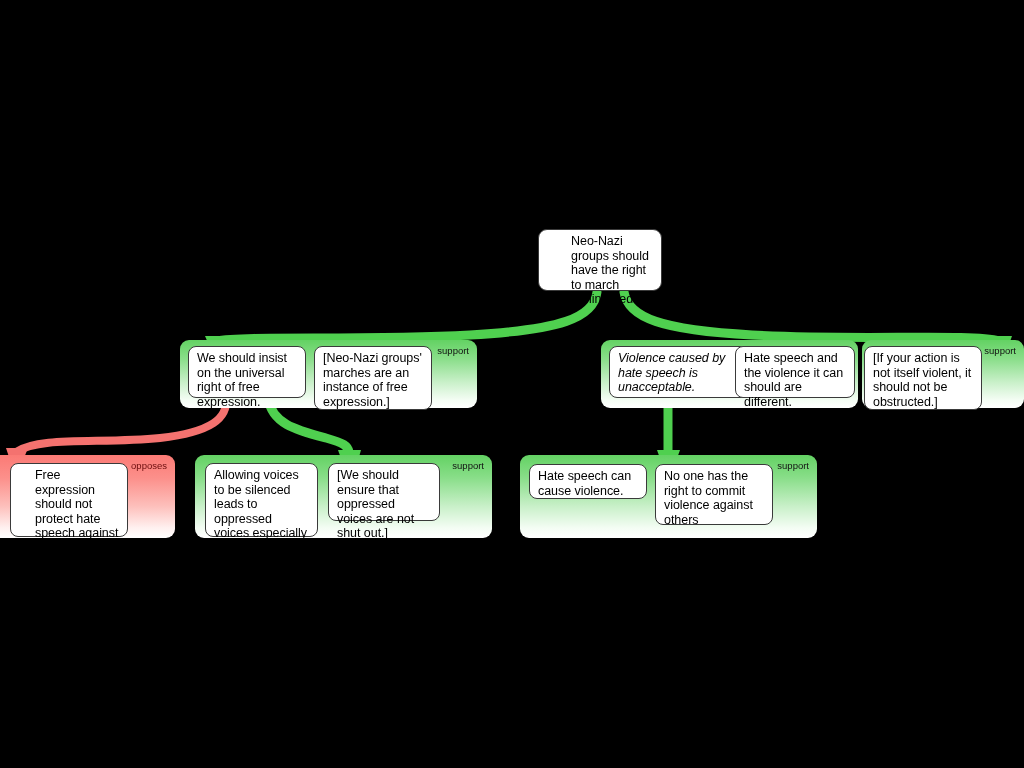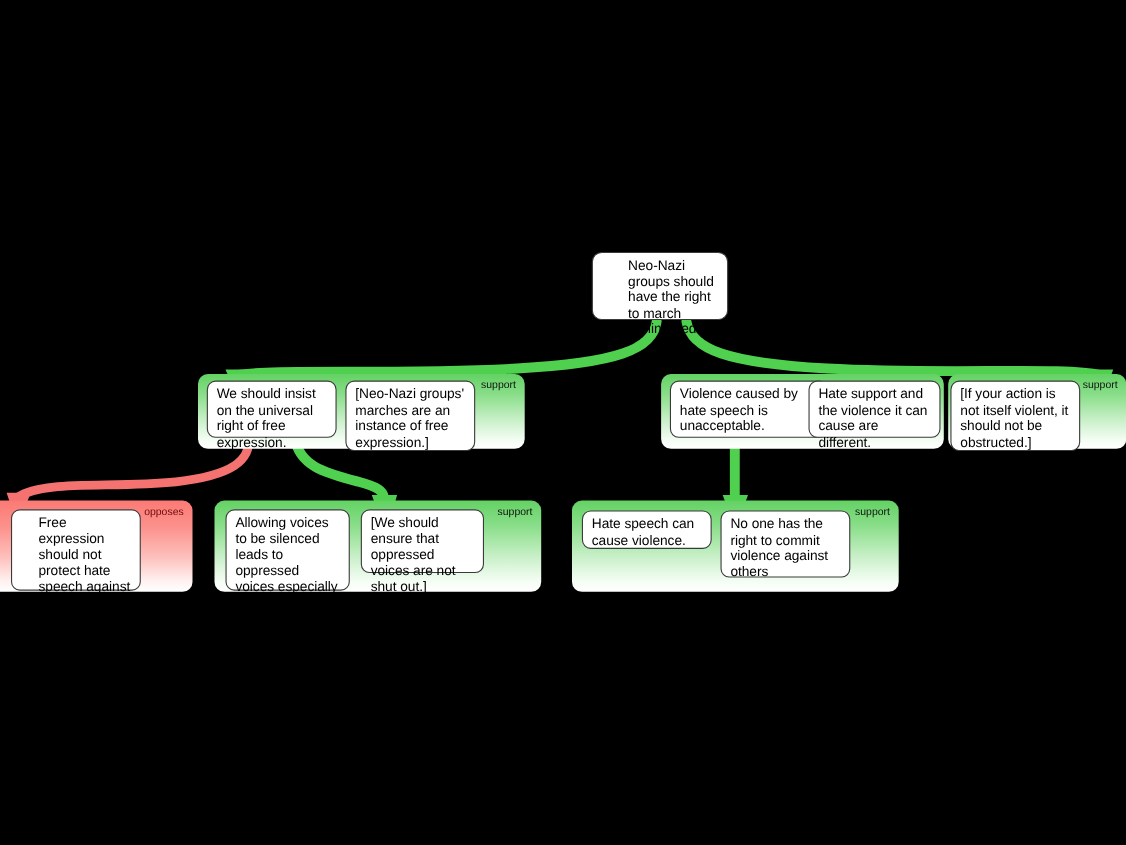--- a/index.html
+++ b/index.html
@@ -96,22 +96,22 @@
 
   <div class="group support" style="left:180px; top:340px; width:297px; height:68px;">
     <span class="group-label">support</span>
   </div>
   <div class="node" style="left:188px; top:346px; width:118px; height:52px;">We should insist on the universal right of free expression.</div>
   <div class="node" style="left:314px; top:346px; width:118px; height:64px;">[Neo-Nazi groups' marches are an instance of free expression.]</div>
 
   <div class="group support" style="left:601px; top:340px; width:257px; height:68px;">
     <span class="group-label">support</span>
   </div>
-  <div class="node" style="left:609px; top:346px; width:144px; height:52px;">Violence caused by hate speech is unacceptable.</div>
-  <div class="node" style="left:735px; top:346px; width:120px; height:52px;">Hate support and the violence it can cause are different.</div>
+  <div class="node" style="left:609px; top:346px; width:144px; height:52px;font-style:italic;">Violence caused by hate speech is unacceptable.</div>
+  <div class="node" style="left:735px; top:346px; width:120px; height:52px;">Hate speech and the violence it can should are different.</div>
 
   <div class="group support" style="left:862px; top:340px; width:162px; height:68px;">
     <span class="group-label">support</span>
   </div>
   <div class="node" style="left:864px; top:346px; width:118px; height:64px;">[If your action is not itself violent, it should not be obstructed.]</div>
 
   <div class="group opposes" style="left:-8px; top:455px; width:183px; height:83px;">
     <span class="group-label">opposes</span>
   </div>
   <div class="node" style="left:10px; top:463px; width:118px; height:74px;padding-left:24px;">Free expression should not protect hate speech against minority groups.</div>

